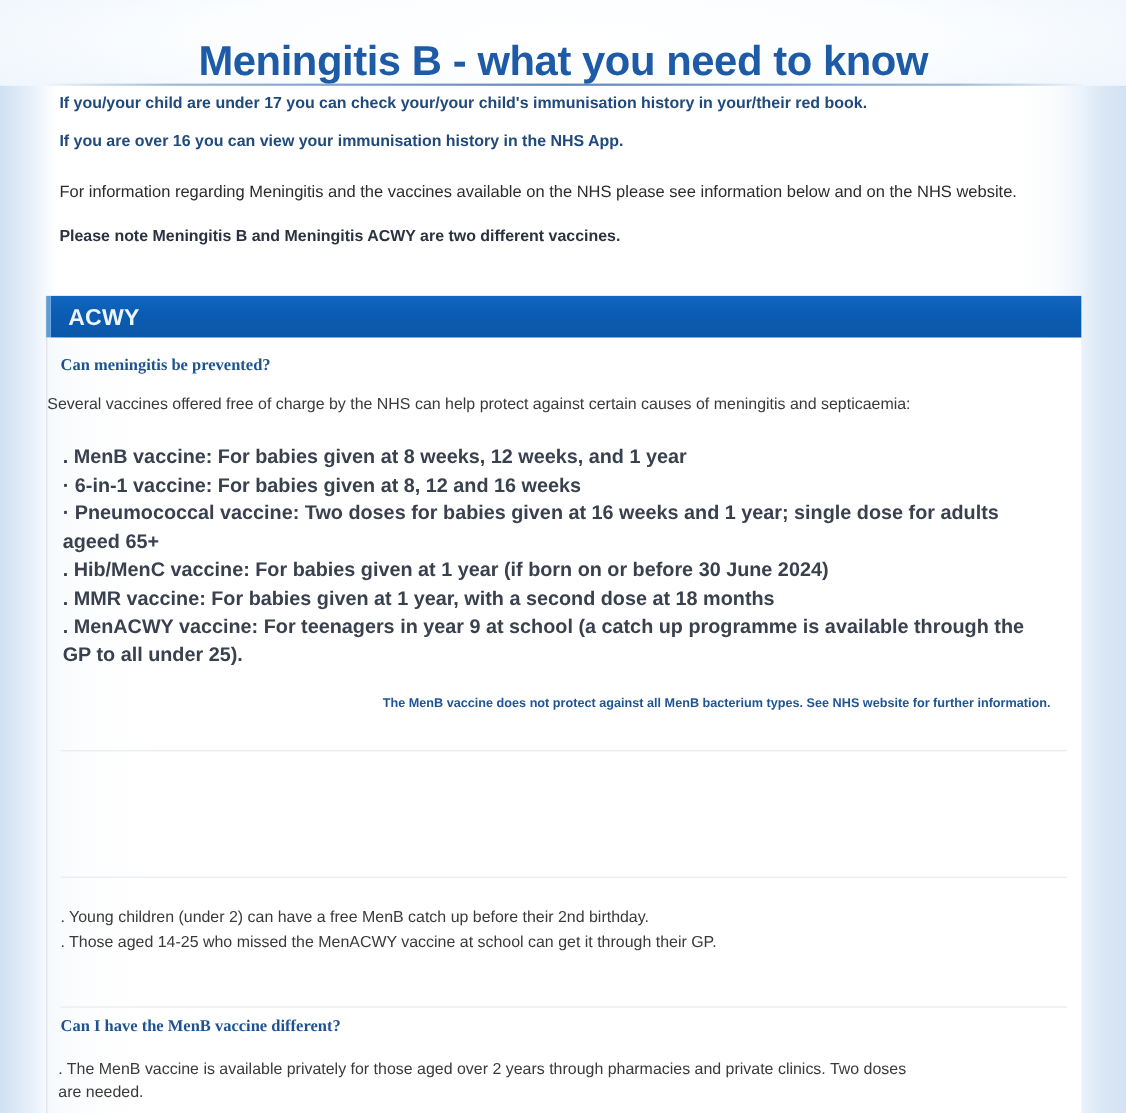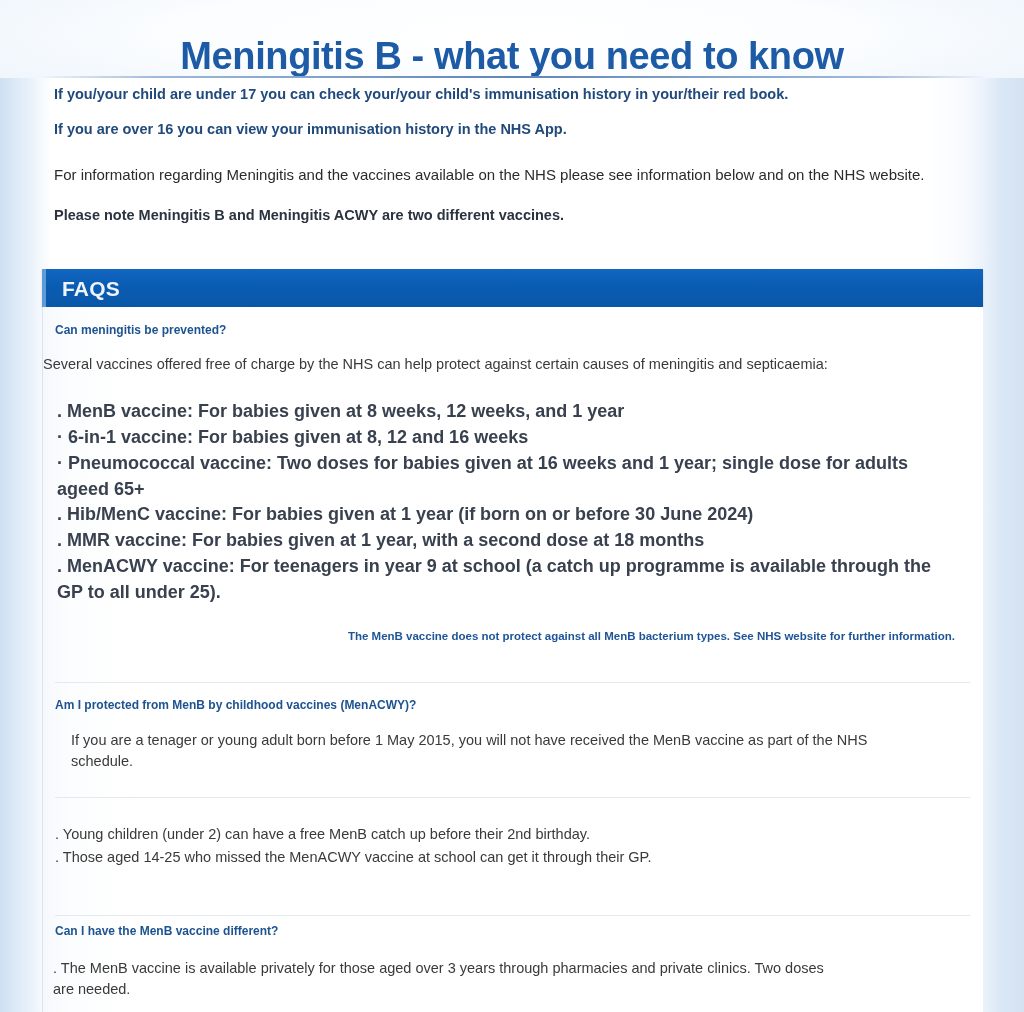--- a/index.html
+++ b/index.html
@@ -131,25 +131,26 @@
     width: 941px;
     height: 705px;
     background: linear-gradient(to right, #f6f9fc 0px, #fcfdfe 30px, #ffffff 90px, #ffffff 100%);
     border-left: 1px solid #dbe4ee;
     box-sizing: border-box;
   }
 
   .qa-block { position: absolute; left: 0; width: 941px; }
 
   .q-heading {
-    font-size: 12px;
+    font-size: 15px;
     font-weight: bold;
     color: #1d5391;
     line-height: 1.2;
     margin: 0;
+    font-family: Liberation Serif, serif;
   }
 
   .a-text {
     font-size: 14.5px;
     font-weight: normal;
     color: #3a3a3a;
     line-height: 1.45;
     margin: 0;
   }
 
@@ -198,21 +199,21 @@
   <div class="title-rule"></div>
 
   <div class="intro">
     <p class="intro-strong">If you/your child are under 17 you can check your/your child's immunisation history in your/their red book.</p>
     <p class="intro-strong second">If you are over 16 you can view your immunisation history in the NHS App.</p>
     <p class="intro-normal">For information regarding Meningitis and the vaccines available on the NHS please see information below and on the NHS website.</p>
     <p class="intro-note">Please note Meningitis B and Meningitis ACWY are two different vaccines.</p>
   </div>
 
   <div class="faq-banner">
-    <span class="faq-banner-label">FAQS</span>
+    <span class="faq-banner-label">ACWY</span>
   </div>
 
   <div class="panel-sheen"></div>
 
   <div class="faq-body">
 
     <div class="qa-block" style="top:16px;">
       <p class="q-heading" style="margin-left:12px;">Can meningitis be prevented?</p>
       <p class="a-text" style="margin-top:17px; width:842px;">Several vaccines offered free of charge by the NHS can help protect against certain causes of meningitis and septicaemia:</p>
       <p class="list-lines" style="margin-left:14px; margin-top:24px; width:900px;">
@@ -221,33 +222,29 @@
         <span>· Pneumococcal vaccine: Two doses for babies given at 16 weeks and 1 year; single dose for adults ageed 65+</span><br>
         <span>. Hib/MenC vaccine: For babies given at 1 year (if born on or before 30 June 2024)</span><br>
         <span>. MMR vaccine: For babies given at 1 year, with a second dose at 18 months</span><br>
         <span>. MenACWY vaccine: For teenagers in year 9 at school (a catch up programme is available through the GP to all under 25).</span>
       </p>
       <p class="small-note" style="margin-left:12px; margin-top:24px; width:900px;text-align:right;">The MenB vaccine does not protect against all MenB bacterium types. See NHS website for further information.</p>
     </div>
 
     <div class="divider" style="top:375px;"></div>
 
-    <div class="qa-block" style="top:391px;">
-      <p class="q-heading" style="margin-left:12px;">Am I protected from MenB by childhood vaccines (MenACWY)?</p>
-      <p class="a-text" style="margin-left:28px; margin-top:18px; width:846px;">If you are a tenager or young adult born before 1 May 2015, you will not have received the MenB vaccine as part of the NHS schedule.</p>
-    </div>
 
     <div class="divider" style="top:490px;"></div>
 
     <div class="qa-block" style="top:499px;">
       <p class="a-text" style="margin-left:12px; margin-top:18px; width:700px;">. Young children (under 2) can have a free MenB catch up before their 2nd birthday.</p>
       <p class="a-text" style="margin-left:12px; margin-top:2px; width:690px;">. Those aged 14-25 who missed the MenACWY vaccine at school can get it through their GP.</p>
     </div>
 
     <div class="divider" style="top:608px;"></div>
 
     <div class="qa-block" style="top:617px;">
       <p class="q-heading" style="margin-left:12px;">Can I have the MenB vaccine different?</p>
-      <p class="a-text" style="margin-left:10px; margin-top:20px; width:790px;">. The MenB vaccine is available privately for those aged over 3 years through pharmacies and private clinics. Two doses are needed.</p>
+      <p class="a-text" style="margin-left:10px; margin-top:20px; width:790px;">. The MenB vaccine is available privately for those aged over 2 years through pharmacies and private clinics. Two doses are needed.</p>
     </div>
 
   </div>
 </div>
 
 </body></html>

